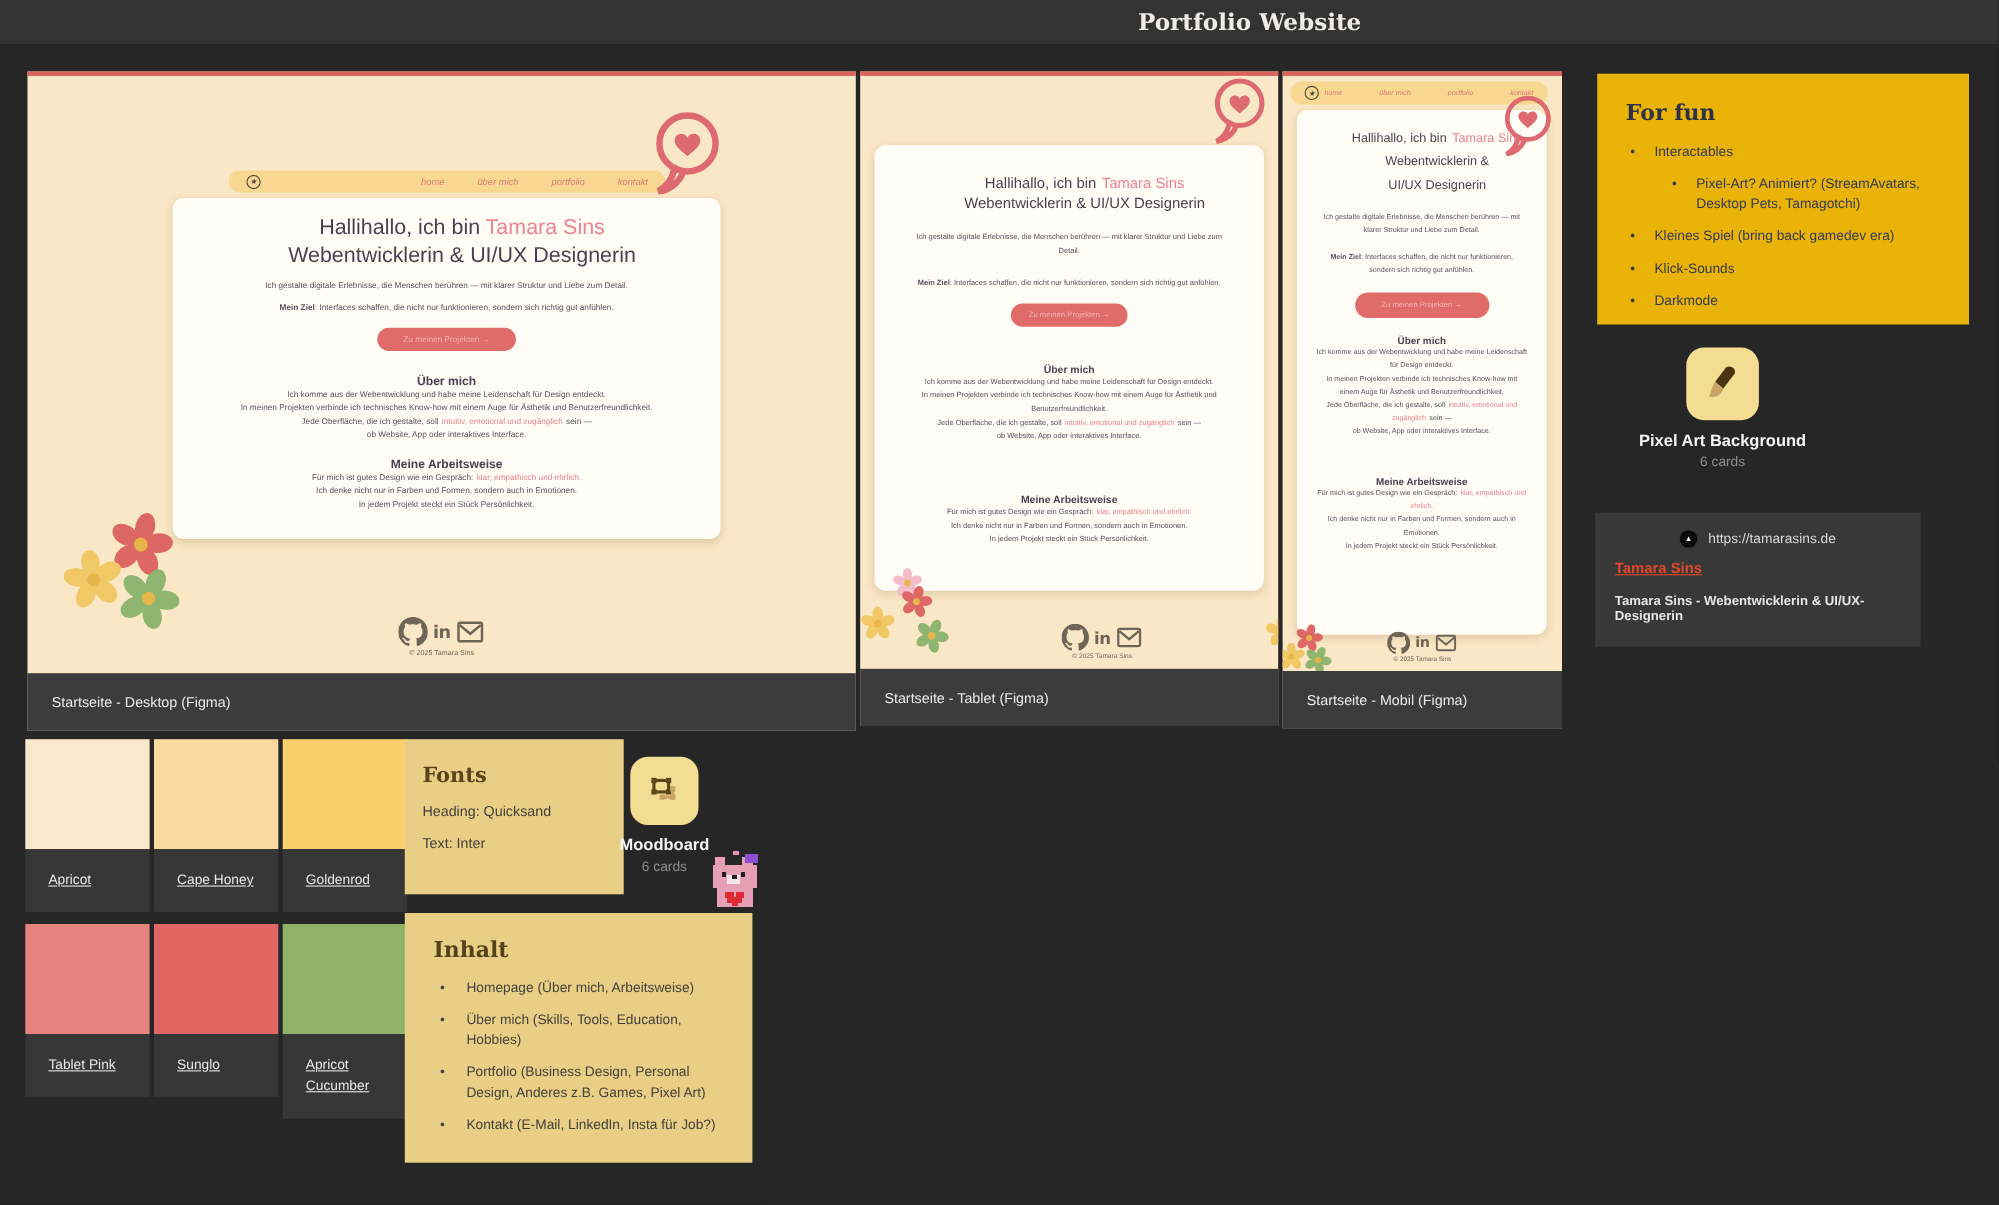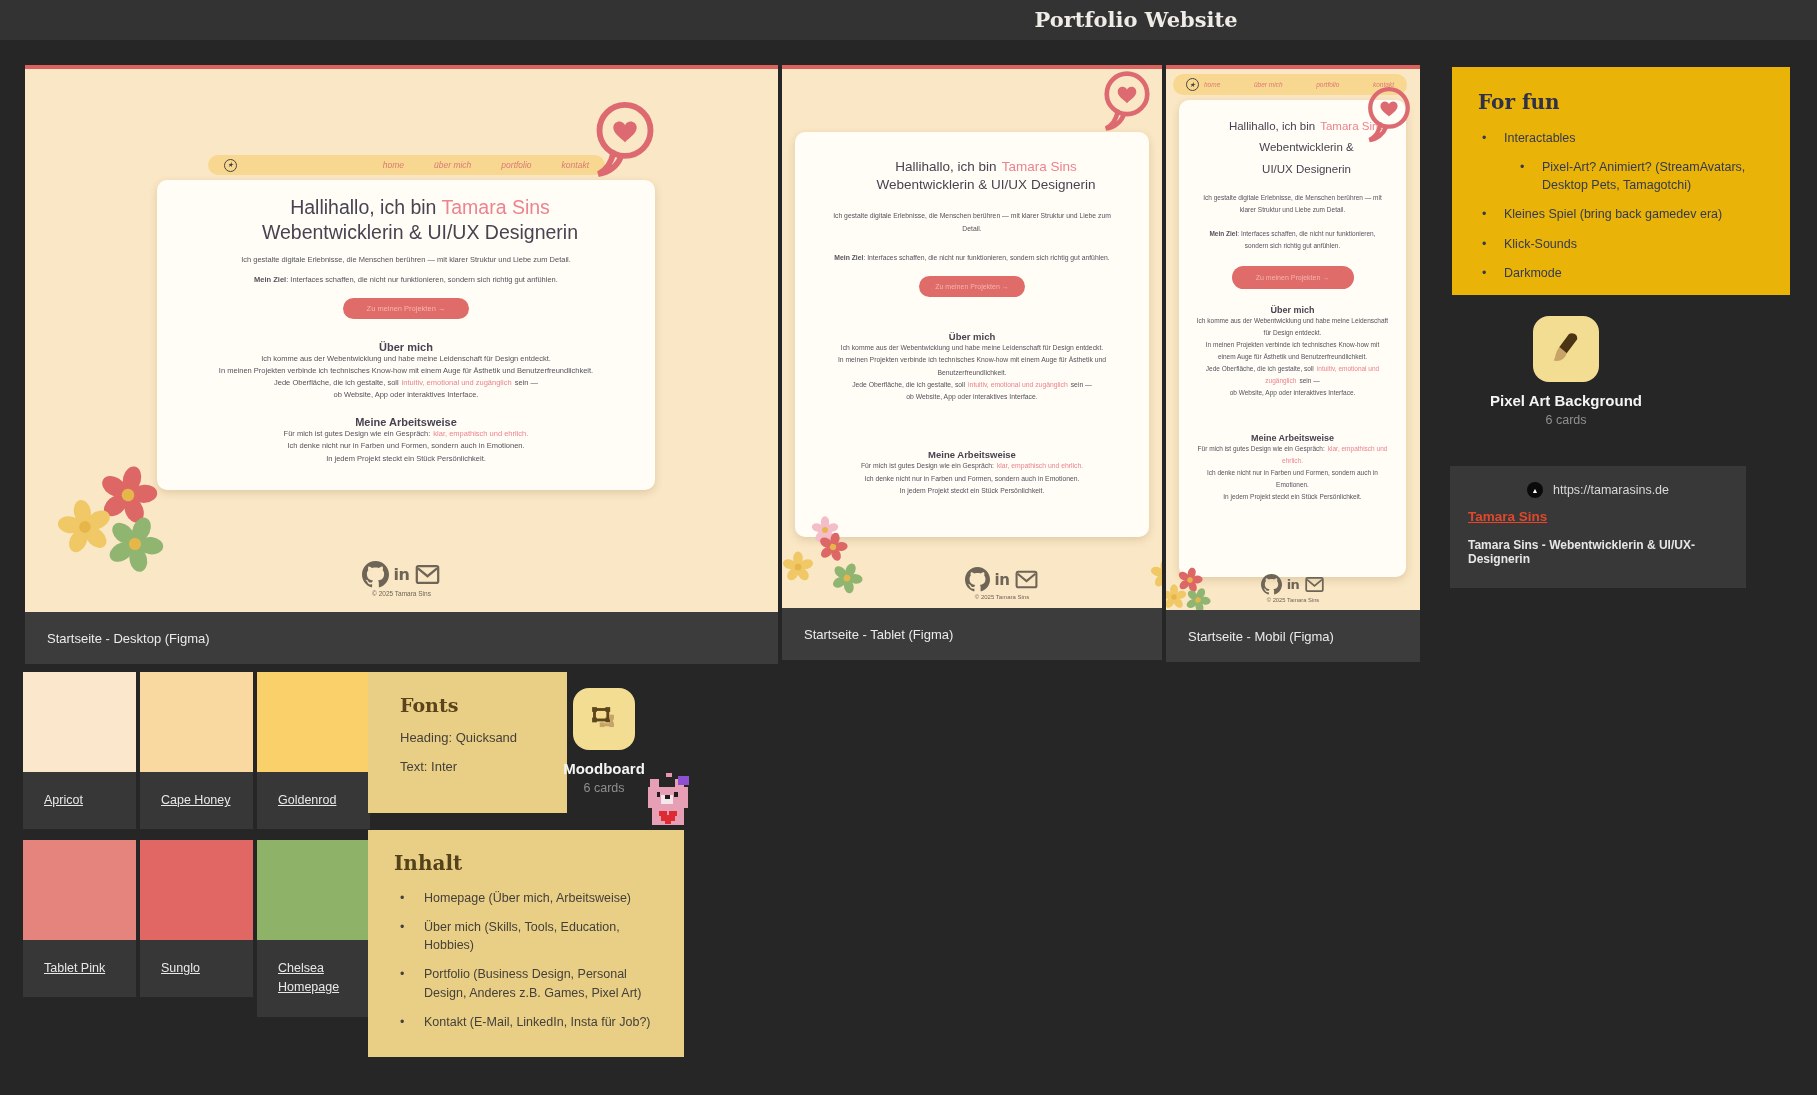--- a/index.html
+++ b/index.html
@@ -119,21 +119,21 @@
   .note-forfun { left:1452px; top:67px; width:338px; height:228px; background:#eab308; padding:23px 26px; }
   .note-forfun h2 { font-size:20px; color:#2E3147; }
   .note-forfun ul { list-style:none; margin-top:15px; }
   .note-forfun li { position:relative; font-size:12.5px; line-height:1.45; color:#333A4F; margin-bottom:11px; }
   .note-forfun li.l1 { padding-left:26px; }
   .note-forfun li.l2 { padding-left:64px; }
   .note-forfun li.l1::before { content:"•"; position:absolute; left:4px; }
   .note-forfun li.l2::before { content:"•"; position:absolute; left:42px; }
 
   .note-gold { background:#E9CF86; }
-  .note-fonts { left:368px; top:672px; width:199px; height:141px; padding:22px 32px; }
+  .note-fonts { left:368px; top:672px; width:199px; height:141px; padding:22px 16px; }
   .note-fonts h2 { font-size:19px; color:#5B431C; }
   .note-fonts p { margin-top:14px; font-size:13px; color:#45413A; }
   .note-inhalt { left:368px; top:830px; width:316px; height:227px; padding:21px 26px; }
   .note-inhalt h2 { font-size:20px; color:#54421B; }
   .note-inhalt ul { list-style:none; margin-top:14px; }
   .note-inhalt li { position:relative; padding-left:30px; font-size:12.5px; line-height:1.45; color:#44403A; margin-bottom:11px; }
   .note-inhalt li::before { content:"•"; position:absolute; left:6px; }
 
   
   .board { position:absolute; text-align:center; cursor:pointer; }
@@ -445,21 +445,21 @@
   <div class="swatch" style="left:23px;top:840px">
     <div class="sw-color" style="background: rgb(229, 131, 125);"></div>
     <div class="sw-label"><span>Tablet Pink</span></div>
   </div>
   <div class="swatch" style="left:140px;top:840px">
     <div class="sw-color" style="background: rgb(224, 103, 99);"></div>
     <div class="sw-label"><span>Sunglo</span></div>
   </div>
   <div class="swatch" style="left:257px;top:840px">
     <div class="sw-color" style="background: rgb(142, 178, 103);"></div>
-    <div class="sw-label"><span>Chelsea Homepage</span></div>
+    <div class="sw-label"><span>Apricot Cucumber</span></div>
   </div>
 
   <aside class="note note-gold note-fonts">
     <h2>Fonts</h2>
     <p>Heading: Quicksand</p>
     <p>Text: Inter</p>
   </aside>
 
   <div class="board board-moodboard">
     <div class="board-icon">

